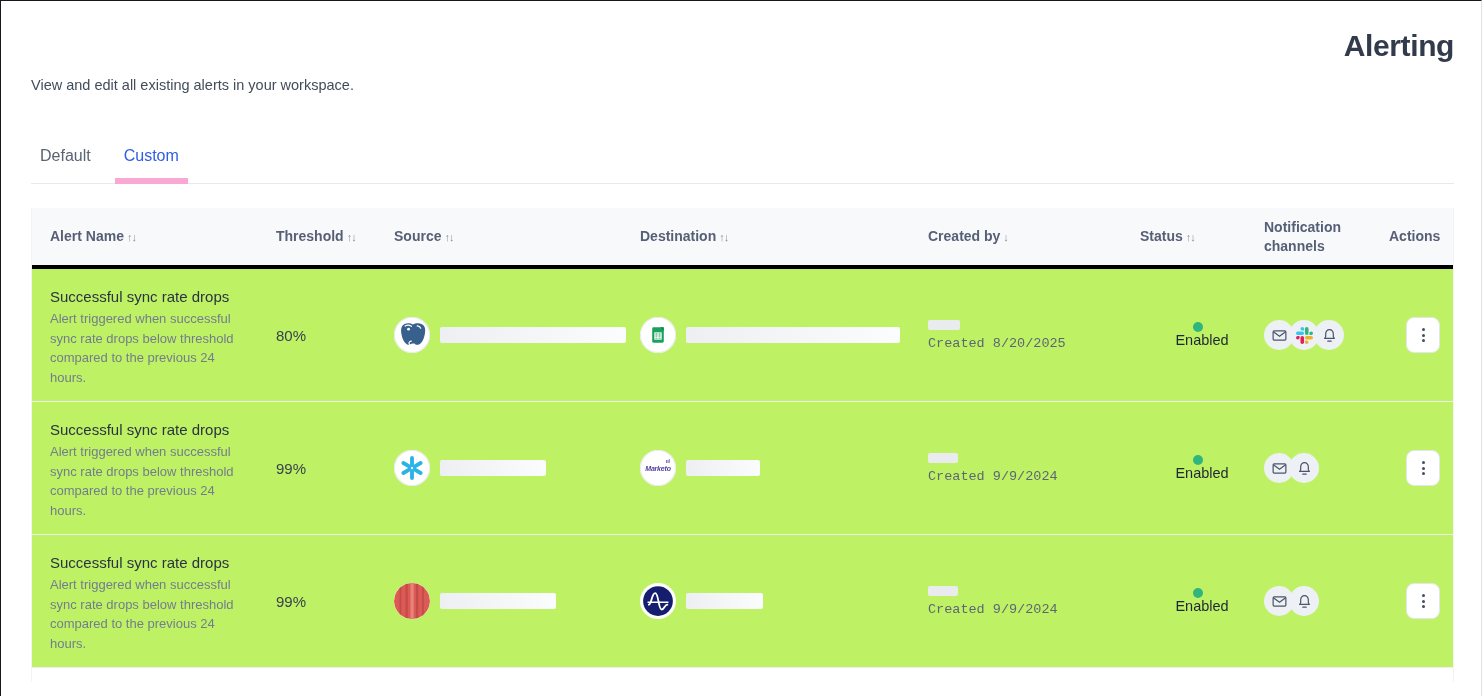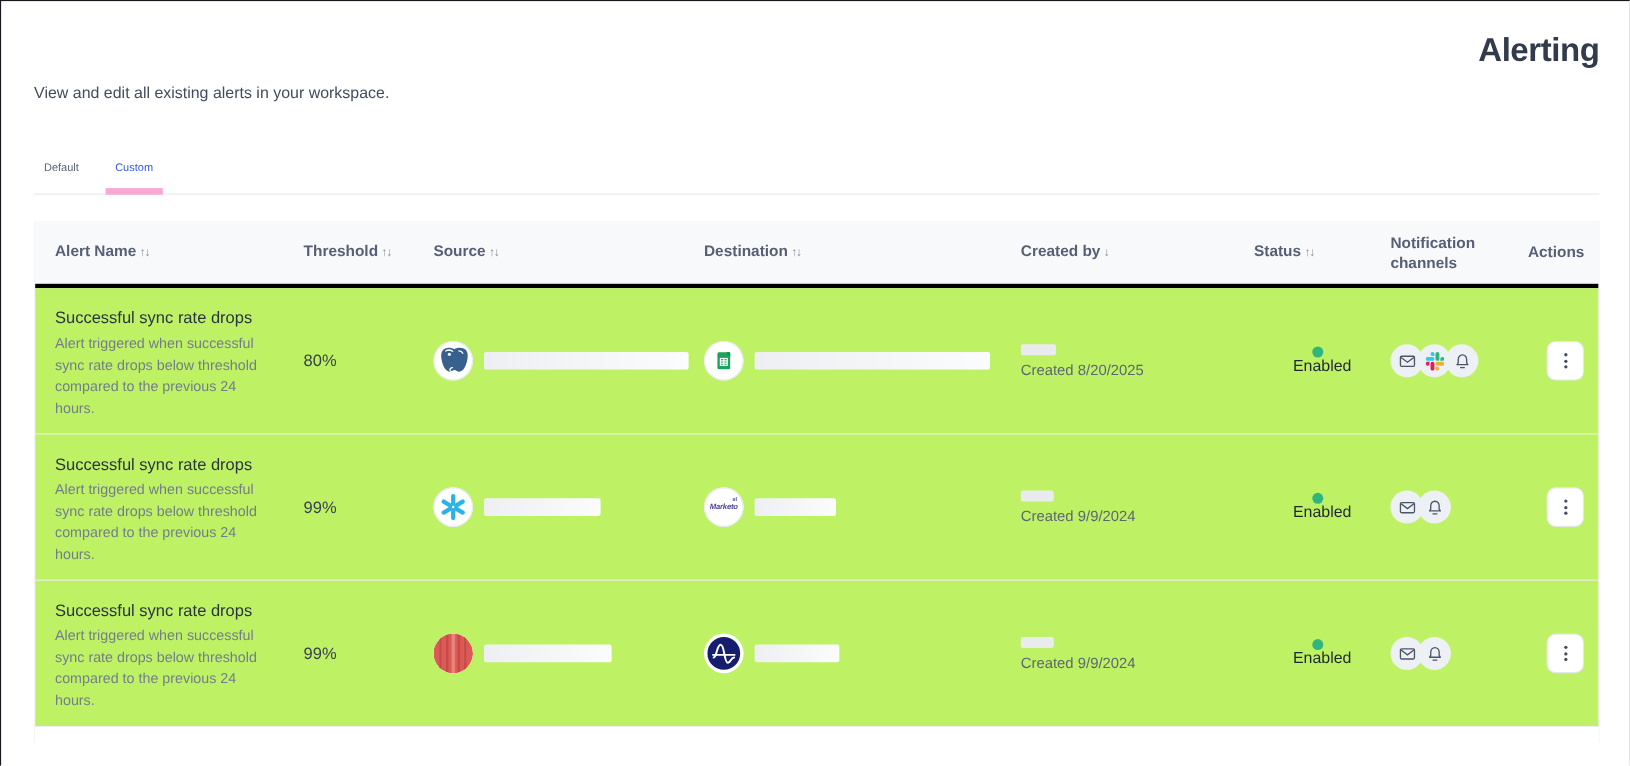--- a/index.html
+++ b/index.html
@@ -8,21 +8,21 @@
     width:1482px; height:696px; overflow:hidden; background:#fff;
     font-family:"Liberation Sans", sans-serif;
     border-top:1px solid #15181d; border-left:1px solid #15181d; border-right:1px solid #dfe3e8;
   }
   .page { padding:26px 27px 0 30px; }
 
   .page-title { font-size:30px; font-weight:700; color:#313b4b; margin:2px 0 0 2px; letter-spacing:-0.4px;text-align:right; }
   .page-subtitle { margin-top:14px; font-size:14.5px; color:#434c5c; }
 
   .tabs { margin-top:46px; display:flex; border-bottom:1px solid #e7e9ee; }
-  .tab { padding:8px 9px 13px 9px; margin-right:15px; font-size:10px; color:#5a6372; cursor:pointer;text-align:center; }
+  .tab { padding:8px 9px 13px 9px; margin-right:15px; font-size:16px; color:#5a6372; cursor:pointer;text-align:center; }
   .tab.active { color:#2f5ce6; border-bottom:6px solid #f9a8d4; margin-bottom:-1px; }
 
   .table { margin-top:24px; border-left:1px solid #f1f3f6; border-right:1px solid #f1f3f6; }
   .grid-row {
     display:grid;
     grid-template-columns:244px 118px 246px 288px 212px 124px 125px 68px;
     align-items:center;
   }
   .thead { background:#f8f9fa; height:61px; border-bottom:4px solid #000000; }
   .th { font-size:14px; font-weight:700; color:#565f76; padding-right:10px; line-height:19px; }
@@ -37,21 +37,21 @@
 
   .conn { display:flex; align-items:center; }
   .icon-circle { width:36px; height:36px; border-radius:50%; background:#fff;
     box-shadow:inset 0 0 0 1px #e8eaef; display:flex; align-items:center; justify-content:center;
     flex:none; position:relative; overflow:hidden; }
   .icon-circle.flat { box-shadow:none; }
   .skel { height:16px; border-radius:2px; margin-left:10px;
     background:linear-gradient(90deg,#edeff2 0%,#f5f6f8 55%,#fbfcfd 100%); }
   .skel-sm { width:30px; height:10px; border-radius:2px; background:#e9ebef; margin-bottom:6px; }
 
-  .created-text { font-size:13.5px; color:#5d6674; }
+  .created-text { font-size:13.5px; color:#5d6674;font-family:Liberation Mono, monospace; }
 
   .status { display:flex; align-items:center;flex-direction:column; }
   .status-dot { width:10px; height:10px; border-radius:50%; background:#31b57e; margin-right:8px; flex:none; }
   .status-label { font-size:14.5px; color:#1f2734; }
 
   .channels { display:flex; align-items:center; }
   .badge { width:30px; height:30px; border-radius:50%; background:#edf0f4;
     display:flex; align-items:center; justify-content:center; flex:none; }
   .badge + .badge { margin-left:-5px; }
 

